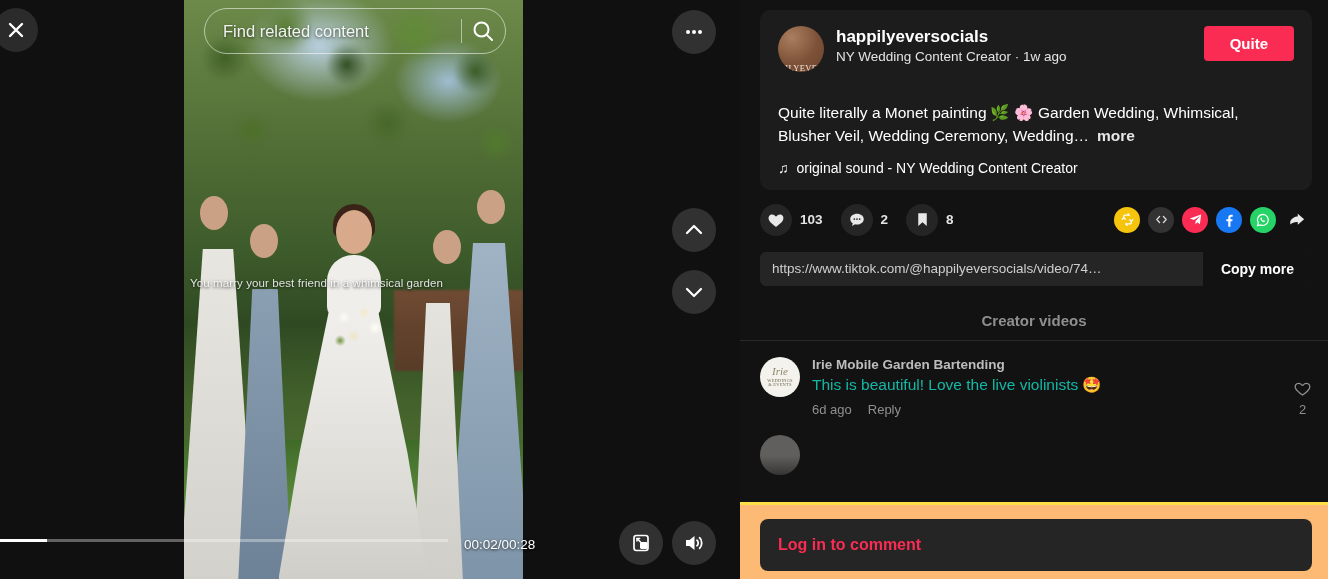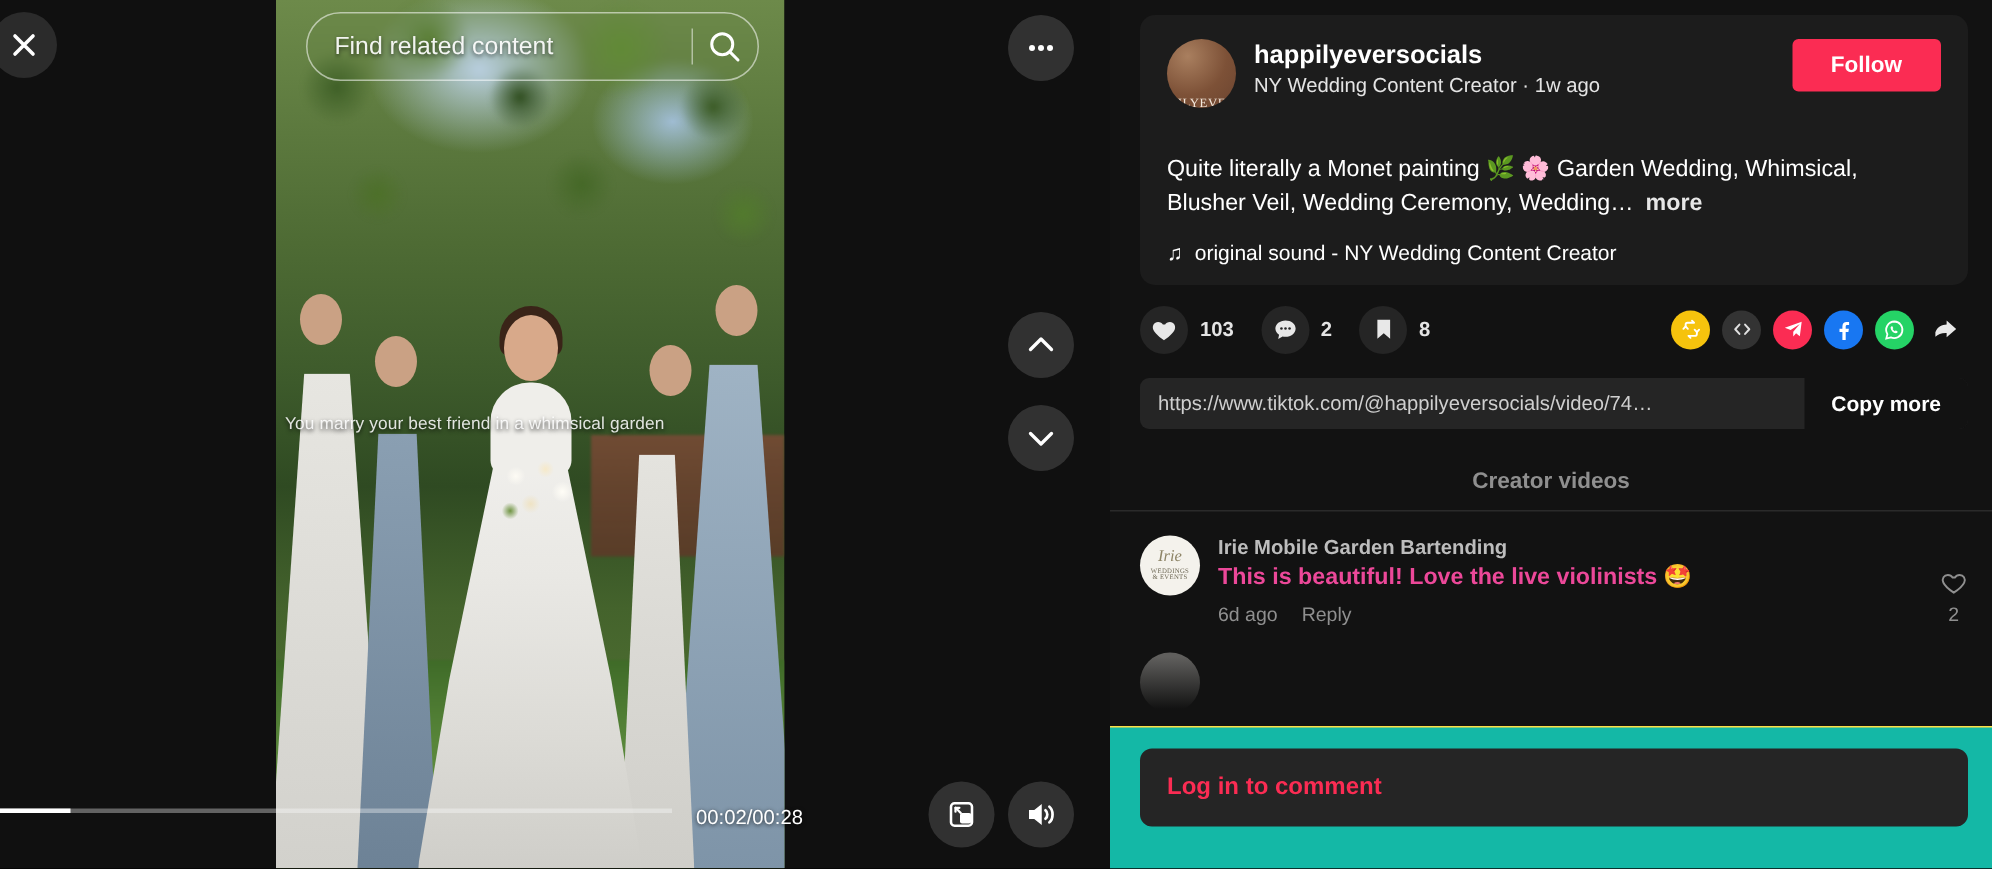--- a/index.html
+++ b/index.html
@@ -230,32 +230,32 @@
   .c-avatar {
     width:40px; height:40px; border-radius:50%; flex:0 0 40px; overflow:hidden;
     background:#f4f2ec; display:flex; flex-direction:column; align-items:center; justify-content:center;
     line-height:1;
   }
   .c-avatar .ca1 { font-family:"Liberation Serif", serif; font-size:11px; font-style:italic; color:#8e8567; }
   .c-avatar .ca2 { font-family:"Liberation Serif", serif; font-size:4.5px; color:#6e6category; color:#6e6855; margin-top:2px; letter-spacing:.2px; }
   .c-avatar .ca3 { font-family:"Liberation Serif", serif; font-size:4.5px; color:#6e6855; letter-spacing:.2px; }
   .c-body { flex:1; min-width:0; }
   .c-name { font-size:13.5px; font-weight:bold; color:#bdbdbd; }
-  .c-text { font-size:15.5px; color:#ec4899; margin-top:3px; line-height:1.35;font-weight:bold; }
+  .c-text { font-size:15.5px; color:#14b8a6; margin-top:3px; line-height:1.35; }
   .c-meta { margin-top:7px; display:flex; gap:16px; font-size:13px; color:#8f8f8f; }
   .c-meta span { cursor:pointer;text-align:center; }
   .c-like { flex:0 0 auto; display:flex; flex-direction:column; align-items:center; gap:4px; cursor:pointer; padding-top:22px; }
   .c-like-num { font-size:13px; color:#8f8f8f; }
   .comments-fade {
     position:absolute; left:0; right:0; bottom:0; height:46px;
     background:linear-gradient(rgba(18,18,18,0), #121212 75%); pointer-events:none;
   }
 
   
-  .login-bar { padding:14px 16px 28px 20px; background:#14b8a6; border-top:1px solid #fde047; }
+  .login-bar { padding:14px 16px 8px 20px; background:#fdba74; border-top:3px solid #fde047; }
   .login-input {
     background:#252525; border-radius:8px; height:52px; display:flex; align-items:center;
     padding:0 18px; cursor:pointer;
   }
   .login-text { font-size:16px; font-weight:bold; color:#fb2c53; }
 </style>
 </head>
 <body>
 
 <div class="app">
@@ -354,21 +354,21 @@
       <div class="author-row">
         <div class="avatar">
           <span class="av-l1">HAPPILY</span>
           <span class="av-l2">EVER</span>
           <span class="av-l3">SOCIALS</span>
         </div>
         <div class="author-meta">
           <div class="author-name">happilyeversocials</div>
           <div class="author-sub">NY Wedding Content Creator · 1w ago</div>
         </div>
-        <button class="follow-btn">Follow</button>
+        <button class="follow-btn">Quite</button>
       </div>
 
       <div class="desc">
         <span>Quite literally a Monet painting 🌿 🌸 Garden Wedding, Whimsical, Blusher Veil, Wedding Ceremony, Wedding…</span><span class="more">more</span>
       </div>
 
       <div class="sound-row">
         <span>♫</span>
         <span>original sound - NY Wedding Content Creator</span>
       </div>

